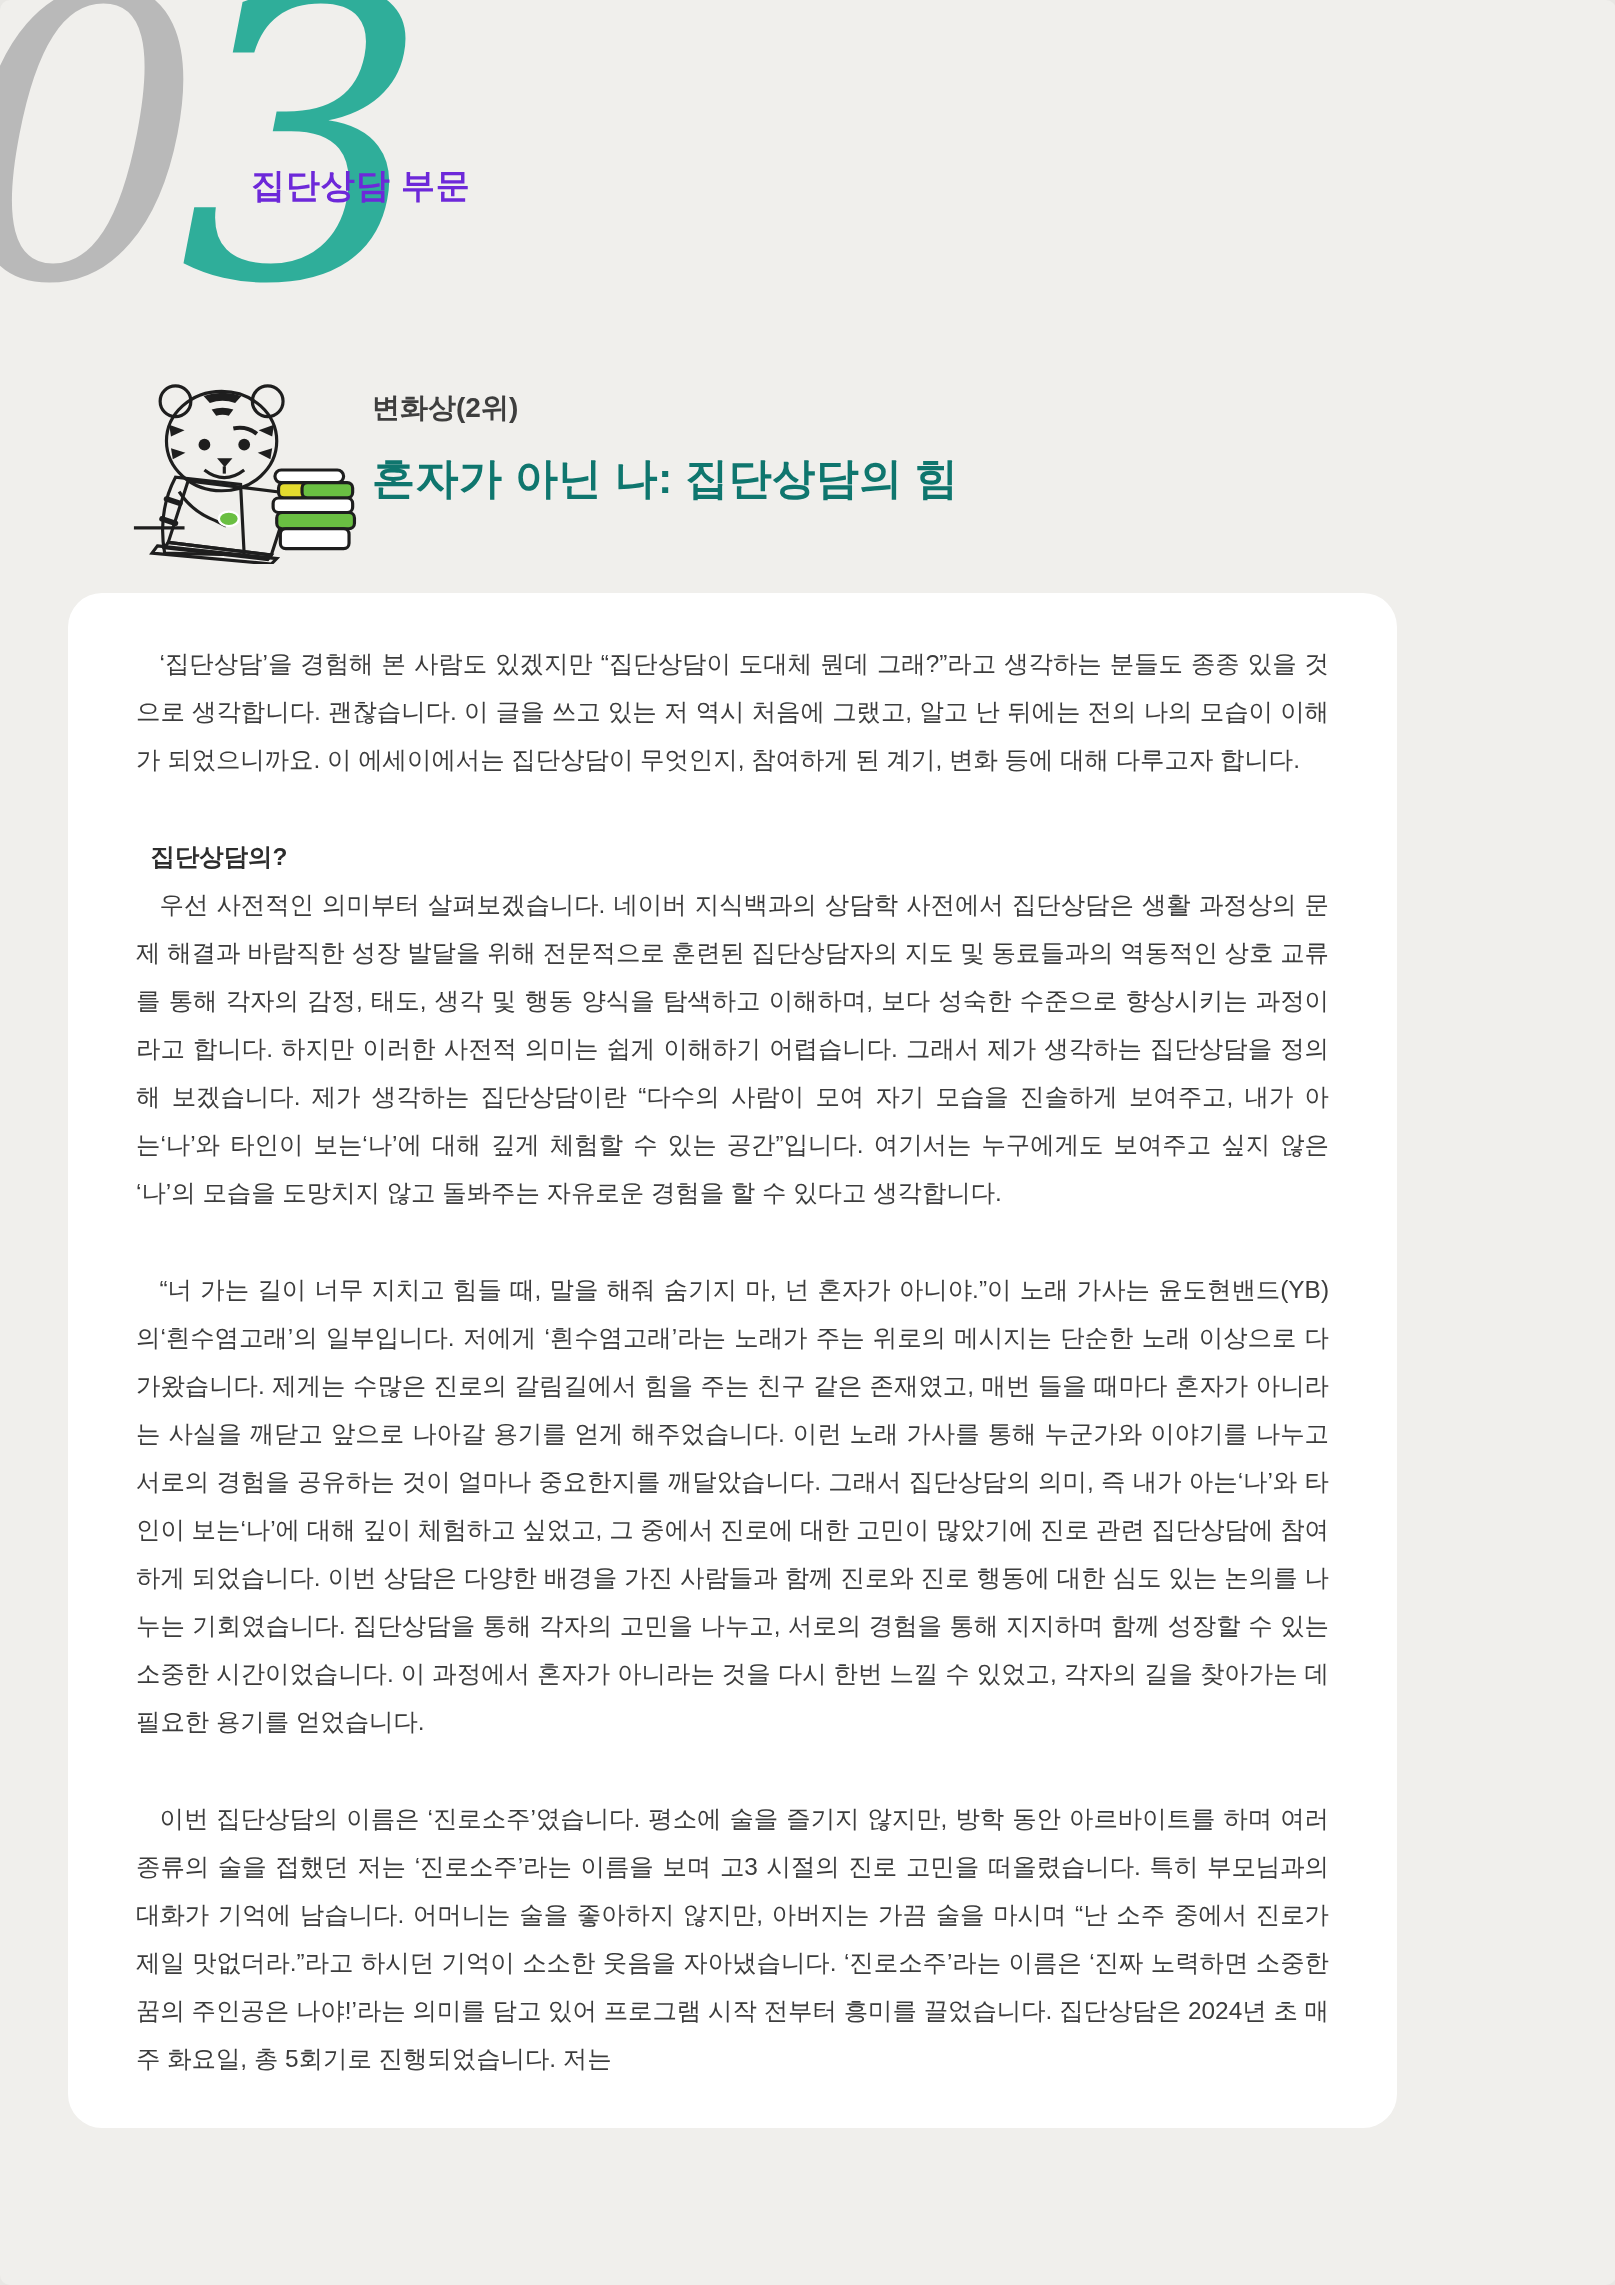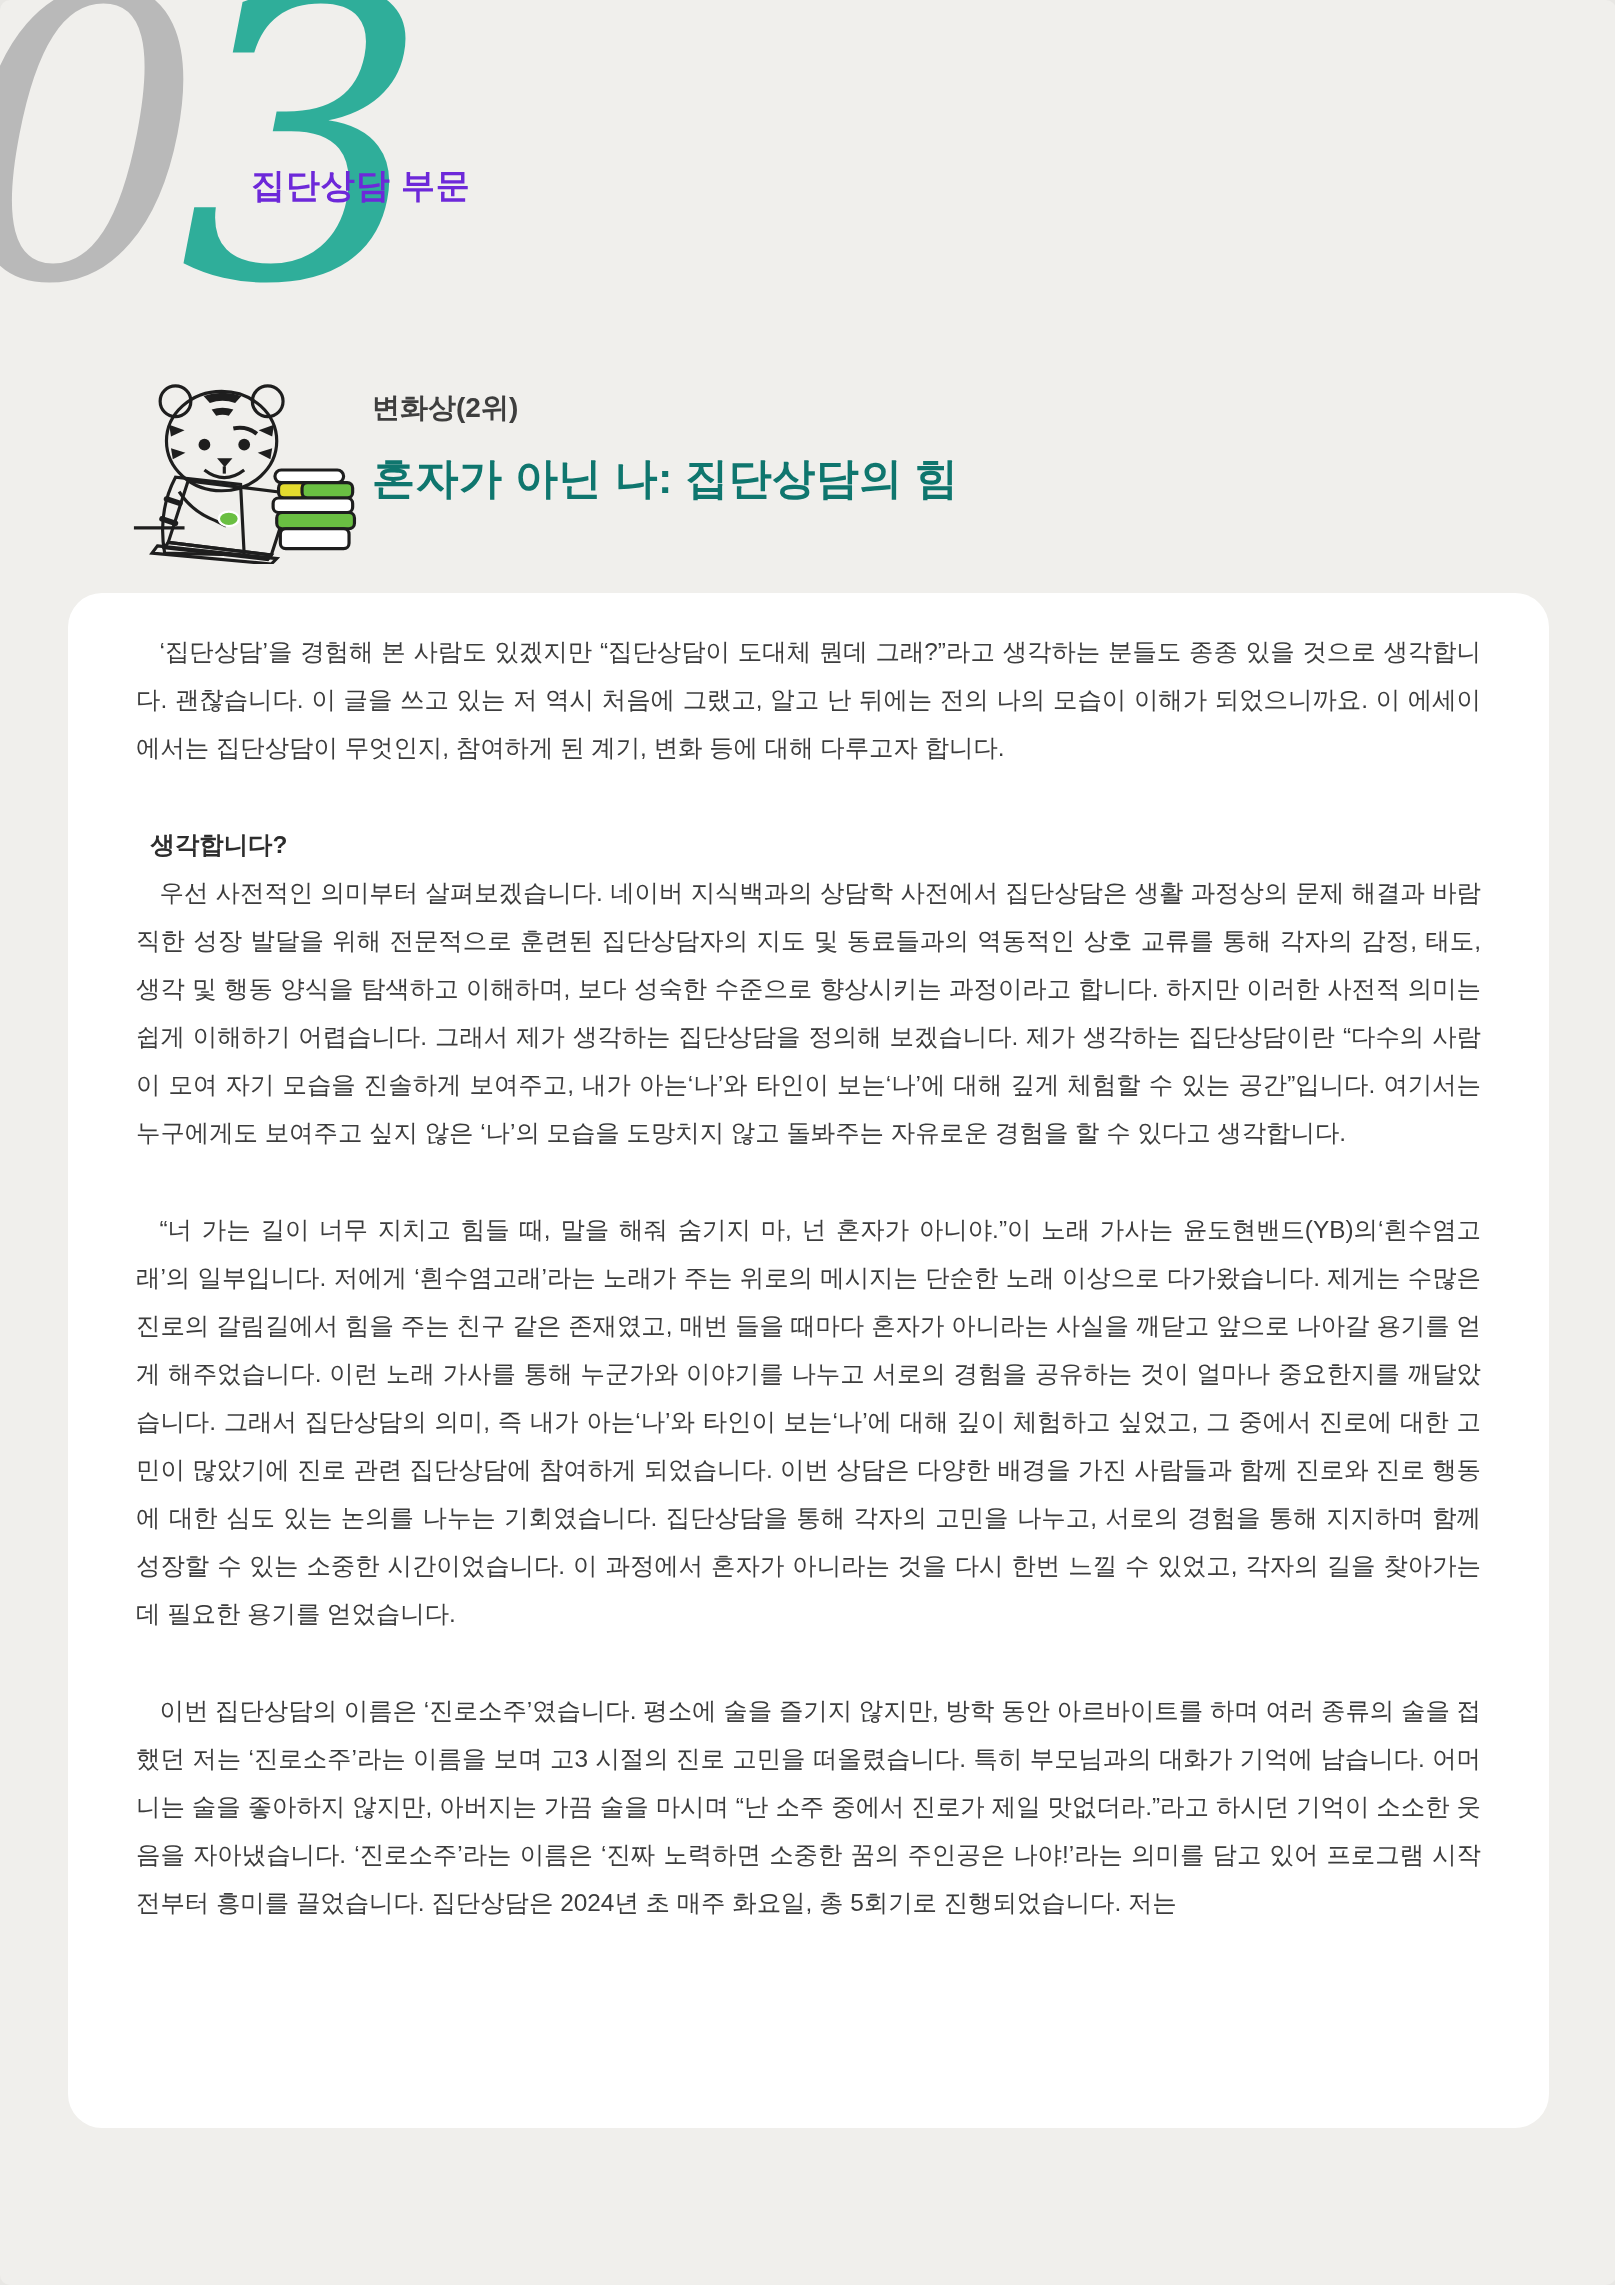--- a/index.html
+++ b/index.html
@@ -29,24 +29,24 @@
   .header-row{
     position:absolute;left:132px;top:376px;
     display:flex;align-items:flex-start;gap:12px;
   }
   .titles{padding-top:12.7px;}
   .award{font-size:28px;font-weight:bold;color:#3e3e3e;margin:0 0 23.5px 0;}
   .essay-title{font-size:43px;font-weight:bold;color:#0f766e;margin:0;letter-spacing:0.5px;}
   
   .card{
     position:absolute;left:68px;top:593px;
-    width:1481px;height:1535px;
+    width:1329px;height:1535px;
     background:#ffffff;border-radius:34px;
     box-sizing:border-box;
-    padding:35px 68px 0 68px;
+    padding:47px 68px 0 68px;
   }
   .card p{
     margin:0;
     font-size:24.4px;line-height:48px;
     color:#3c3c3c;
     text-align:justify;
     text-indent:23.5px;
   }
   .block{margin-top:49px;}
   .block h2{
@@ -118,21 +118,21 @@
     <div class="titles">
       <div class="award">변화상(2위)</div>
       <h1 class="essay-title">혼자가 아닌 나: 집단상담의 힘</h1>
     </div>
   </div>
 
   <div class="card">
     <p>‘집단상담’을 경험해 본 사람도 있겠지만 “집단상담이 도대체 뭔데 그래?”라고 생각하는 분들도 종종 있을 것으로 생각합니다. 괜찮습니다. 이 글을 쓰고 있는 저 역시 처음에 그랬고, 알고 난 뒤에는 전의 나의 모습이 이해가 되었으니까요. 이 에세이에서는 집단상담이 무엇인지, 참여하게 된 계기, 변화 등에 대해 다루고자 합니다.</p>
 
     <section class="block">
-      <h2>생각합니다?</h2>
+      <h2>집단상담의?</h2>
       <p>우선 사전적인 의미부터 살펴보겠습니다. 네이버 지식백과의 상담학 사전에서 집단상담은 생활 과정상의 문제 해결과 바람직한 성장 발달을 위해 전문적으로 훈련된 집단상담자의 지도 및 동료들과의 역동적인 상호 교류를 통해 각자의 감정, 태도, 생각 및 행동 양식을 탐색하고 이해하며, 보다 성숙한 수준으로 향상시키는 과정이라고 합니다. 하지만 이러한 사전적 의미는 쉽게 이해하기 어렵습니다. 그래서 제가 생각하는 집단상담을 정의해 보겠습니다. 제가 생각하는 집단상담이란 “다수의 사람이 모여 자기 모습을 진솔하게 보여주고, 내가 아는‘나’와 타인이 보는‘나’에 대해 깊게 체험할 수 있는 공간”입니다. 여기서는 누구에게도 보여주고 싶지 않은 ‘나’의 모습을 도망치지 않고 돌봐주는 자유로운 경험을 할 수 있다고 생각합니다.</p>
     </section>
 
     <section class="block">
       <p>“너 가는 길이 너무 지치고 힘들 때, 말을 해줘 숨기지 마, 넌 혼자가 아니야.”이 노래 가사는 윤도현밴드(YB)의‘흰수염고래’의 일부입니다. 저에게 ‘흰수염고래’라는 노래가 주는 위로의 메시지는 단순한 노래 이상으로 다가왔습니다. 제게는 수많은 진로의 갈림길에서 힘을 주는 친구 같은 존재였고, 매번 들을 때마다 혼자가 아니라는 사실을 깨닫고 앞으로 나아갈 용기를 얻게 해주었습니다. 이런 노래 가사를 통해 누군가와 이야기를 나누고 서로의 경험을 공유하는 것이 얼마나 중요한지를 깨달았습니다. 그래서 집단상담의 의미, 즉 내가 아는‘나’와 타인이 보는‘나’에 대해 깊이 체험하고 싶었고, 그 중에서 진로에 대한 고민이 많았기에 진로 관련 집단상담에 참여하게 되었습니다. 이번 상담은 다양한 배경을 가진 사람들과 함께 진로와 진로 행동에 대한 심도 있는 논의를 나누는 기회였습니다. 집단상담을 통해 각자의 고민을 나누고, 서로의 경험을 통해 지지하며 함께 성장할 수 있는 소중한 시간이었습니다. 이 과정에서 혼자가 아니라는 것을 다시 한번 느낄 수 있었고, 각자의 길을 찾아가는 데 필요한 용기를 얻었습니다.</p>
     </section>
 
     <section class="block">
       <p>이번 집단상담의 이름은 ‘진로소주’였습니다. 평소에 술을 즐기지 않지만, 방학 동안 아르바이트를 하며 여러 종류의 술을 접했던 저는 ‘진로소주’라는 이름을 보며 고3 시절의 진로 고민을 떠올렸습니다. 특히 부모님과의 대화가 기억에 남습니다. 어머니는 술을 좋아하지 않지만, 아버지는 가끔 술을 마시며 “난 소주 중에서 진로가 제일 맛없더라.”라고 하시던 기억이 소소한 웃음을 자아냈습니다. ‘진로소주’라는 이름은 ‘진짜 노력하면 소중한 꿈의 주인공은 나야!’라는 의미를 담고 있어 프로그램 시작 전부터 흥미를 끌었습니다. 집단상담은 2024년 초 매주 화요일, 총 5회기로 진행되었습니다. 저는</p>
     </section>

